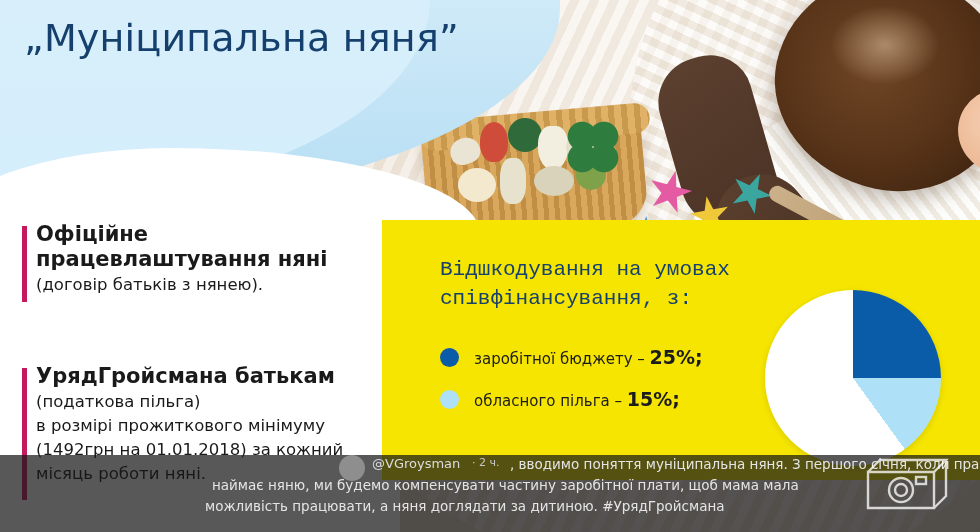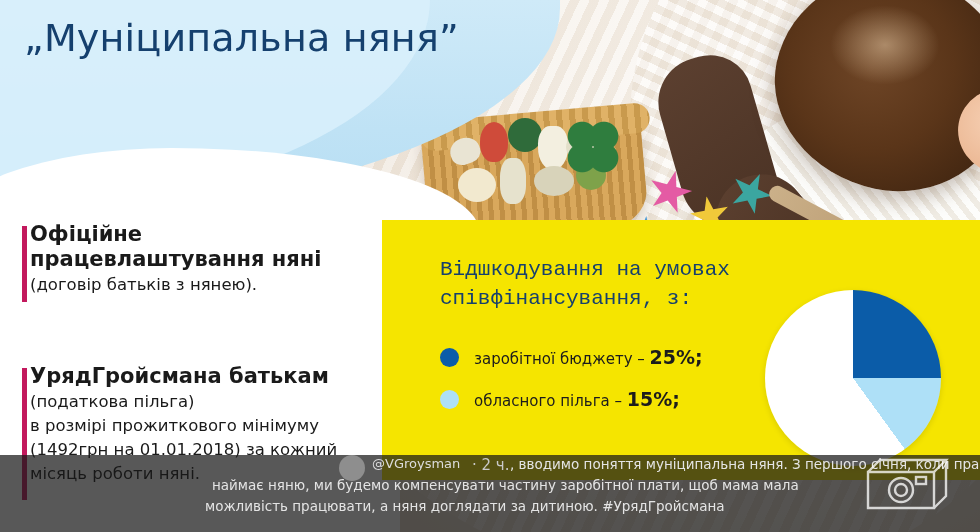--- a/index.html
+++ b/index.html
@@ -139,21 +139,21 @@
 
   .title{
     position:absolute;left:24px;top:16px;
     font-size:38px;color:#15406e;font-weight:400;
     letter-spacing:.2px;
     font-family:"DejaVu Sans", sans-serif;
     white-space:nowrap;
   }
 
   
-  .bullet-block{position:absolute;left:22px;padding-left:8px;}
+  .bullet-block{position:absolute;left:22px;padding-left:14px;}
   .bullet-block .bar{
     position:absolute;left:0;top:4px;width:5px;background:#c3195d;
   }
   .b1{top:222px;width:360px;}
   .b1 .bar{height:76px;}
   .b2{top:364px;width:372px;}
   .b2 .bar{height:132px;}
   .hl{font-size:21px;line-height:25px;color:#1a1a1a;font-weight:bold;
       font-family:"DejaVu Sans", sans-serif;}
   .sub{font-size:16.5px;line-height:22px;color:#1a1a1a;margin-top:2px;
@@ -194,21 +194,21 @@
   }
   .ov-avatar{
     position:absolute;left:339px;top:455px;width:26px;height:26px;border-radius:50%;
     background:#8e8e8e;
   }
   .ov-handle{
     position:absolute;left:372px;top:456px;font-size:13px;color:#dcdcdc;
     font-family:"DejaVu Sans", sans-serif;
   }
   .ov-time{
-    position:absolute;left:472px;top:456px;font-size:15px;color:#c9c9c9;
+    position:absolute;left:472px;top:456px;font-size:11px;color:#c9c9c9;
     font-family:"DejaVu Sans", sans-serif;
   }
   .ov-line{
     position:absolute;font-size:13.5px;color:#e4e4e4;
     font-family:"DejaVu Sans", sans-serif;white-space:nowrap;
   }
   .ovl1{left:510px;top:456px;}
   .ovl2{left:212px;top:477px;}
   .ovl3{left:205px;top:498px;}
 

